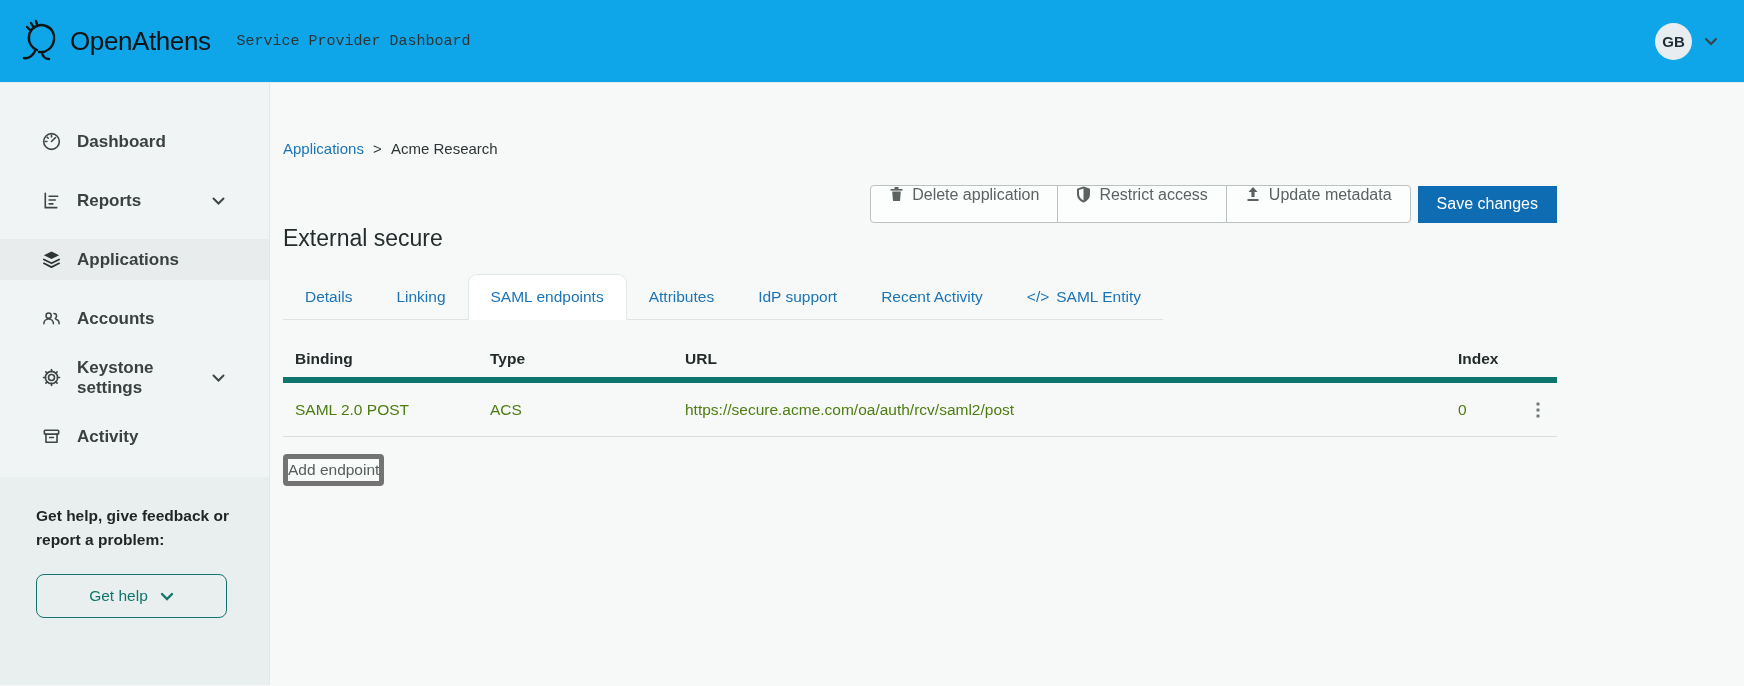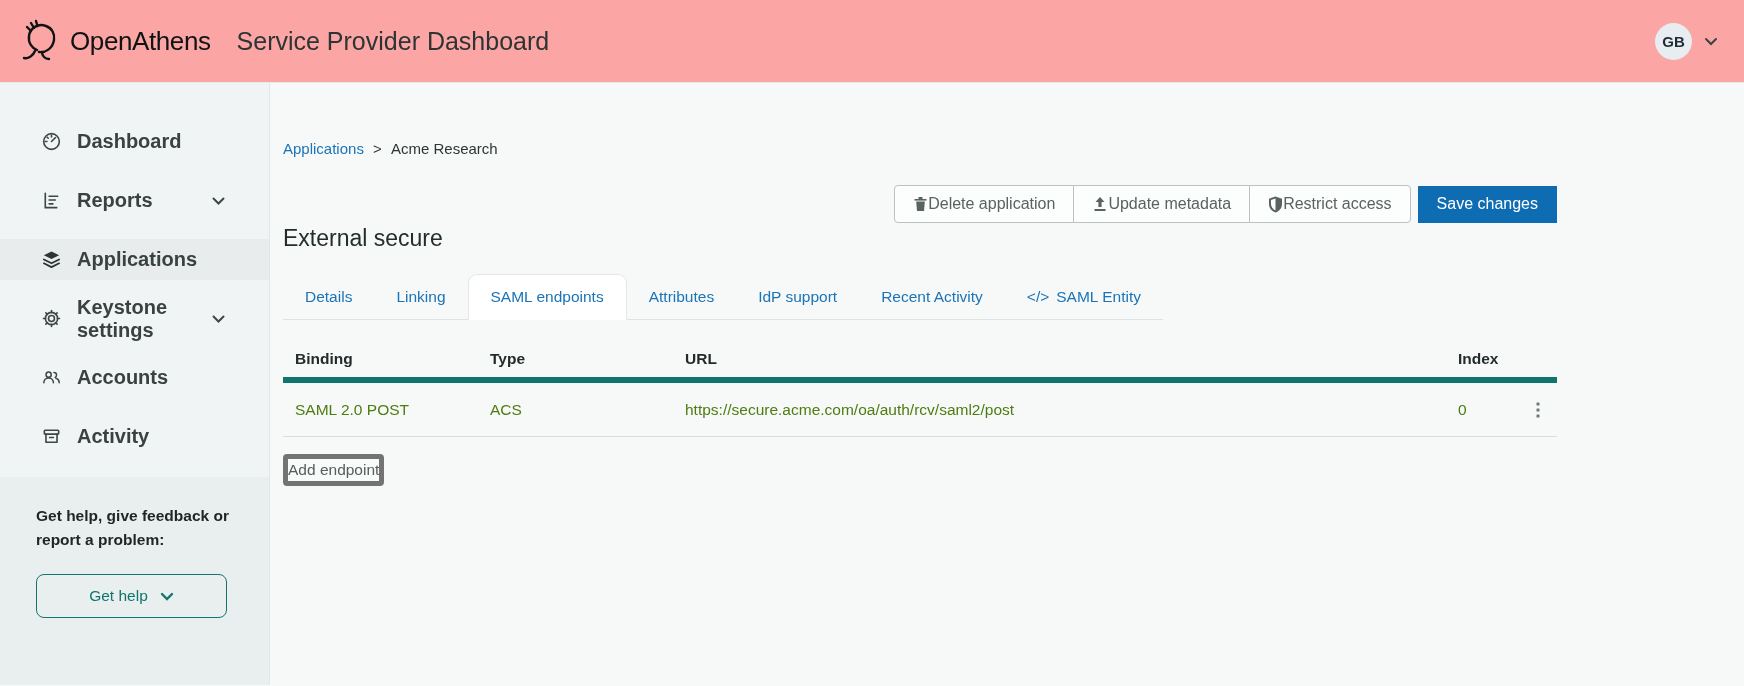--- a/index.html
+++ b/index.html
@@ -5,26 +5,26 @@
   * { box-sizing: border-box; }
   html,body { margin:0; padding:0; }
   body {
     width:1744px; height:686px; overflow:hidden;
     font-family:"Liberation Sans", sans-serif;
     background:#f7f9f9; color:#333a3a;
   }
 
   
   .topbar {
-    height:83px; background:#fca5a5; border-bottom:1px solid #e7eaea;
+    height:83px; background:#0ea5e9; border-bottom:1px solid #e7eaea;
     display:flex; align-items:center; padding:0 26px 0 18px;
   }
   .brand { display:flex; align-items:center; gap:8px; }
   .brand-name { font-size:26px; font-weight:500; color:#0e1313; letter-spacing:-0.4px; }
-  .app-title { margin-left:26px; font-size:25px; color:#2e3434; }
+  .app-title { margin-left:26px; font-size:15px; color:#2e3434;font-family:Liberation Mono, monospace; }
   .topbar-right { margin-left:auto; display:flex; align-items:center; gap:12px; }
   .avatar {
     width:37px; height:37px; border-radius:50%; background:#e7edf0;
     display:flex; align-items:center; justify-content:center;
     font-size:15px; font-weight:700; color:#1d2b33;
   }
 
   
   .shell { display:flex; height:602px; }
 
@@ -32,21 +32,21 @@
   .sidebar {
     width:270px; background:#f1f4f4; border-right:1px solid #e2e6e6;
     display:flex; flex-direction:column; padding-top:38px; flex:none;
   }
   .nav-item {
     display:flex; align-items:center; height:41px; margin-bottom:18px;
     padding:0 26px 0 40px; cursor:pointer;
   }
   .nav-item.active { background:#e8ecec; }
   .nav-icon { width:22px; height:22px; margin-right:15px; flex:none; display:flex; align-items:center; justify-content:center; }
-  .nav-label { font-size:20px; font-weight:700; color:#3a4141; }
+  .nav-label { font-size:17px; font-weight:700; color:#3a4141; }
   .nav-chevron { margin-left:auto; margin-right:18px; }
 
   .help-box {
     margin-top:auto; background:#e9eeee; padding:27px 36px 48px; flex:1 0 auto;
     max-height:208px;
   }
   .help-text { font-size:15.5px; font-weight:700; color:#1d2525; line-height:24px; }
   .help-btn {
     margin-top:22px; width:191px; height:44px; border:1px solid #17756f; border-radius:8px;
     background:transparent; color:#0f756e; font-size:15.5px; font-family:inherit;
@@ -61,21 +61,21 @@
   .breadcrumb a { color:#1b74b6; text-decoration:none; cursor:pointer; }
   .breadcrumb .sep { color:#333a3a; margin:0 5px; }
   .breadcrumb .current { color:#2e3535; font-weight:500; }
 
   .actions-row { display:flex; justify-content:flex-end; align-items:center; height:38px; margin-bottom:2px; }
   .btn-group {
     display:inline-flex; border:1px solid #bcc2c2; border-radius:4px; background:#fcfdfd;
     height:38px; overflow:hidden;
   }
   .btn-group button {
-    display:flex; align-items:center; padding:0 18px; background:transparent;
+    display:flex; align-items:flex-start; gap:8px; padding:0 18px; background:transparent;
     border:none; border-left:1px solid #bcc2c2; font-size:16px; color:#5b6262;
     font-family:inherit; cursor:pointer; height:100%;
   }
   .btn-group button:first-child { border-left:none; }
   .btn-primary {
     margin-left:7px; height:37px; padding:0 19px; background:#0e6cb3; border:none; border-radius:0;
     color:#fff; font-size:16px; font-family:inherit; cursor:pointer;
   }
 
   .page-title { font-size:23px; font-weight:400; color:#242c2c; margin:0 0 22px; }
@@ -174,44 +174,44 @@
           <path d="M11 2.5 L19 6.5 L11 10.5 L3 6.5 Z" fill="#2d3434"></path>
           <path d="M3 11 l8 4 8 -4" stroke="#2d3434" stroke-width="1.8" fill="none" stroke-linecap="round" stroke-linejoin="round"></path>
           <path d="M3 15 l8 4 8 -4" stroke="#2d3434" stroke-width="1.8" fill="none" stroke-linecap="round" stroke-linejoin="round"></path>
         </svg>
       </span>
       <span class="nav-label">Applications</span>
     </div>
 
     <div class="nav-item">
       <span class="nav-icon">
-        <svg width="21" height="21" viewBox="0 0 22 22" fill="none" stroke="#3f4646" stroke-width="1.7" stroke-linecap="round">
-          <circle cx="11" cy="11" r="3.1"></circle>
-          <circle cx="11" cy="11" r="6.4"></circle>
-          <path d="M11 2.6 v2.2 M11 17.2 v2.2 M2.6 11 h2.2 M17.2 11 h2.2 M5.1 5.1 l1.6 1.6 M15.3 15.3 l1.6 1.6 M16.9 5.1 l-1.6 1.6 M6.7 15.3 l-1.6 1.6"></path>
-        </svg>
-      </span>
-      <span class="nav-label">Keystone settings</span>
-      <span class="nav-chevron">
-        <svg width="13" height="8" viewBox="0 0 13 8" fill="none" stroke="#3f4646" stroke-width="2" stroke-linecap="round">
-          <path d="M1.5 1.5 L6.5 6.5 L11.5 1.5"></path>
-        </svg>
-      </span>
-    </div>
-
-    <div class="nav-item">
-      <span class="nav-icon">
         <svg width="21" height="21" viewBox="0 0 22 22" fill="none" stroke="#3f4646" stroke-width="1.6" stroke-linecap="round">
           <circle cx="8" cy="8" r="2.7"></circle>
           <path d="M3 16.5 c0-2.8 2.2-5 5-5 s5 2.2 5 5"></path>
           <path d="M13.6 5.8 c1.5 0 2.7 1.2 2.7 2.7 0 1-0.6 2-1.4 2.4"></path>
           <path d="M15.6 11.8 c2 0.6 3.4 2.4 3.4 4.7"></path>
         </svg>
       </span>
       <span class="nav-label">Accounts</span>
+    </div>
+
+    <div class="nav-item">
+      <span class="nav-icon">
+        <svg width="21" height="21" viewBox="0 0 22 22" fill="none" stroke="#3f4646" stroke-width="1.7" stroke-linecap="round">
+          <circle cx="11" cy="11" r="3.1"></circle>
+          <circle cx="11" cy="11" r="6.4"></circle>
+          <path d="M11 2.6 v2.2 M11 17.2 v2.2 M2.6 11 h2.2 M17.2 11 h2.2 M5.1 5.1 l1.6 1.6 M15.3 15.3 l1.6 1.6 M16.9 5.1 l-1.6 1.6 M6.7 15.3 l-1.6 1.6"></path>
+        </svg>
+      </span>
+      <span class="nav-label">Keystone settings</span>
+      <span class="nav-chevron">
+        <svg width="13" height="8" viewBox="0 0 13 8" fill="none" stroke="#3f4646" stroke-width="2" stroke-linecap="round">
+          <path d="M1.5 1.5 L6.5 6.5 L11.5 1.5"></path>
+        </svg>
+      </span>
     </div>
 
     <div class="nav-item">
       <span class="nav-icon">
         <svg width="21" height="21" viewBox="0 0 22 22" fill="none" stroke="#3f4646" stroke-width="1.7" stroke-linecap="round" stroke-linejoin="round">
           <rect x="3.5" y="4.5" width="15" height="4" rx="0.8"></rect>
           <path d="M5.2 8.5 V17 h11.6 V8.5"></path>
           <path d="M9 12 h4"></path>
         </svg>
       </span>
@@ -250,34 +250,34 @@
               <svg width="15" height="16" viewBox="0 0 15 16" fill="#5b6262">
                 <rect x="1.5" y="3" width="12" height="1.6"></rect>
                 <path d="M5.5 1 h4 v2 h-4z"></path>
                 <path d="M3.2 5.5 h8.6 l-0.8 9.5 h-7z"></path>
               </svg>
             </span>
             <span>Delete application</span>
           </button>
           <button>
             <span>
+              <svg width="15" height="17" viewBox="0 0 15 17" fill="#5b6262">
+                <path d="M7.5 0.5 L14 2.7 V8 c0 4.2-2.7 7-6.5 8.5 C3.7 15 1 12.2 1 8 V2.7 Z M7.5 2.6 L3 4.1 V8 c0 3 1.8 5.2 4.5 6.4 Z"></path>
+              </svg>
+            </span>
+            <span>Restrict access</span>
+          </button>
+          <button>
+            <span>
               <svg width="16" height="16" viewBox="0 0 16 16" fill="#5b6262">
                 <path d="M8 1 L12.5 6 H9.6 V11 H6.4 V6 H3.5 Z"></path>
                 <path d="M2.5 13 h11 v2 h-11z"></path>
               </svg>
             </span>
             <span>Update metadata</span>
-          </button>
-          <button>
-            <span>
-              <svg width="15" height="17" viewBox="0 0 15 17" fill="#5b6262">
-                <path d="M7.5 0.5 L14 2.7 V8 c0 4.2-2.7 7-6.5 8.5 C3.7 15 1 12.2 1 8 V2.7 Z M7.5 2.6 L3 4.1 V8 c0 3 1.8 5.2 4.5 6.4 Z"></path>
-              </svg>
-            </span>
-            <span>Restrict access</span>
           </button>
         </div>
         <button class="btn-primary">Save changes</button>
       </div>
 
       <h1 class="page-title">External secure</h1>
 
       <div class="tabs">
         <div class="tab">Details</div>
         <div class="tab">Linking</div>

